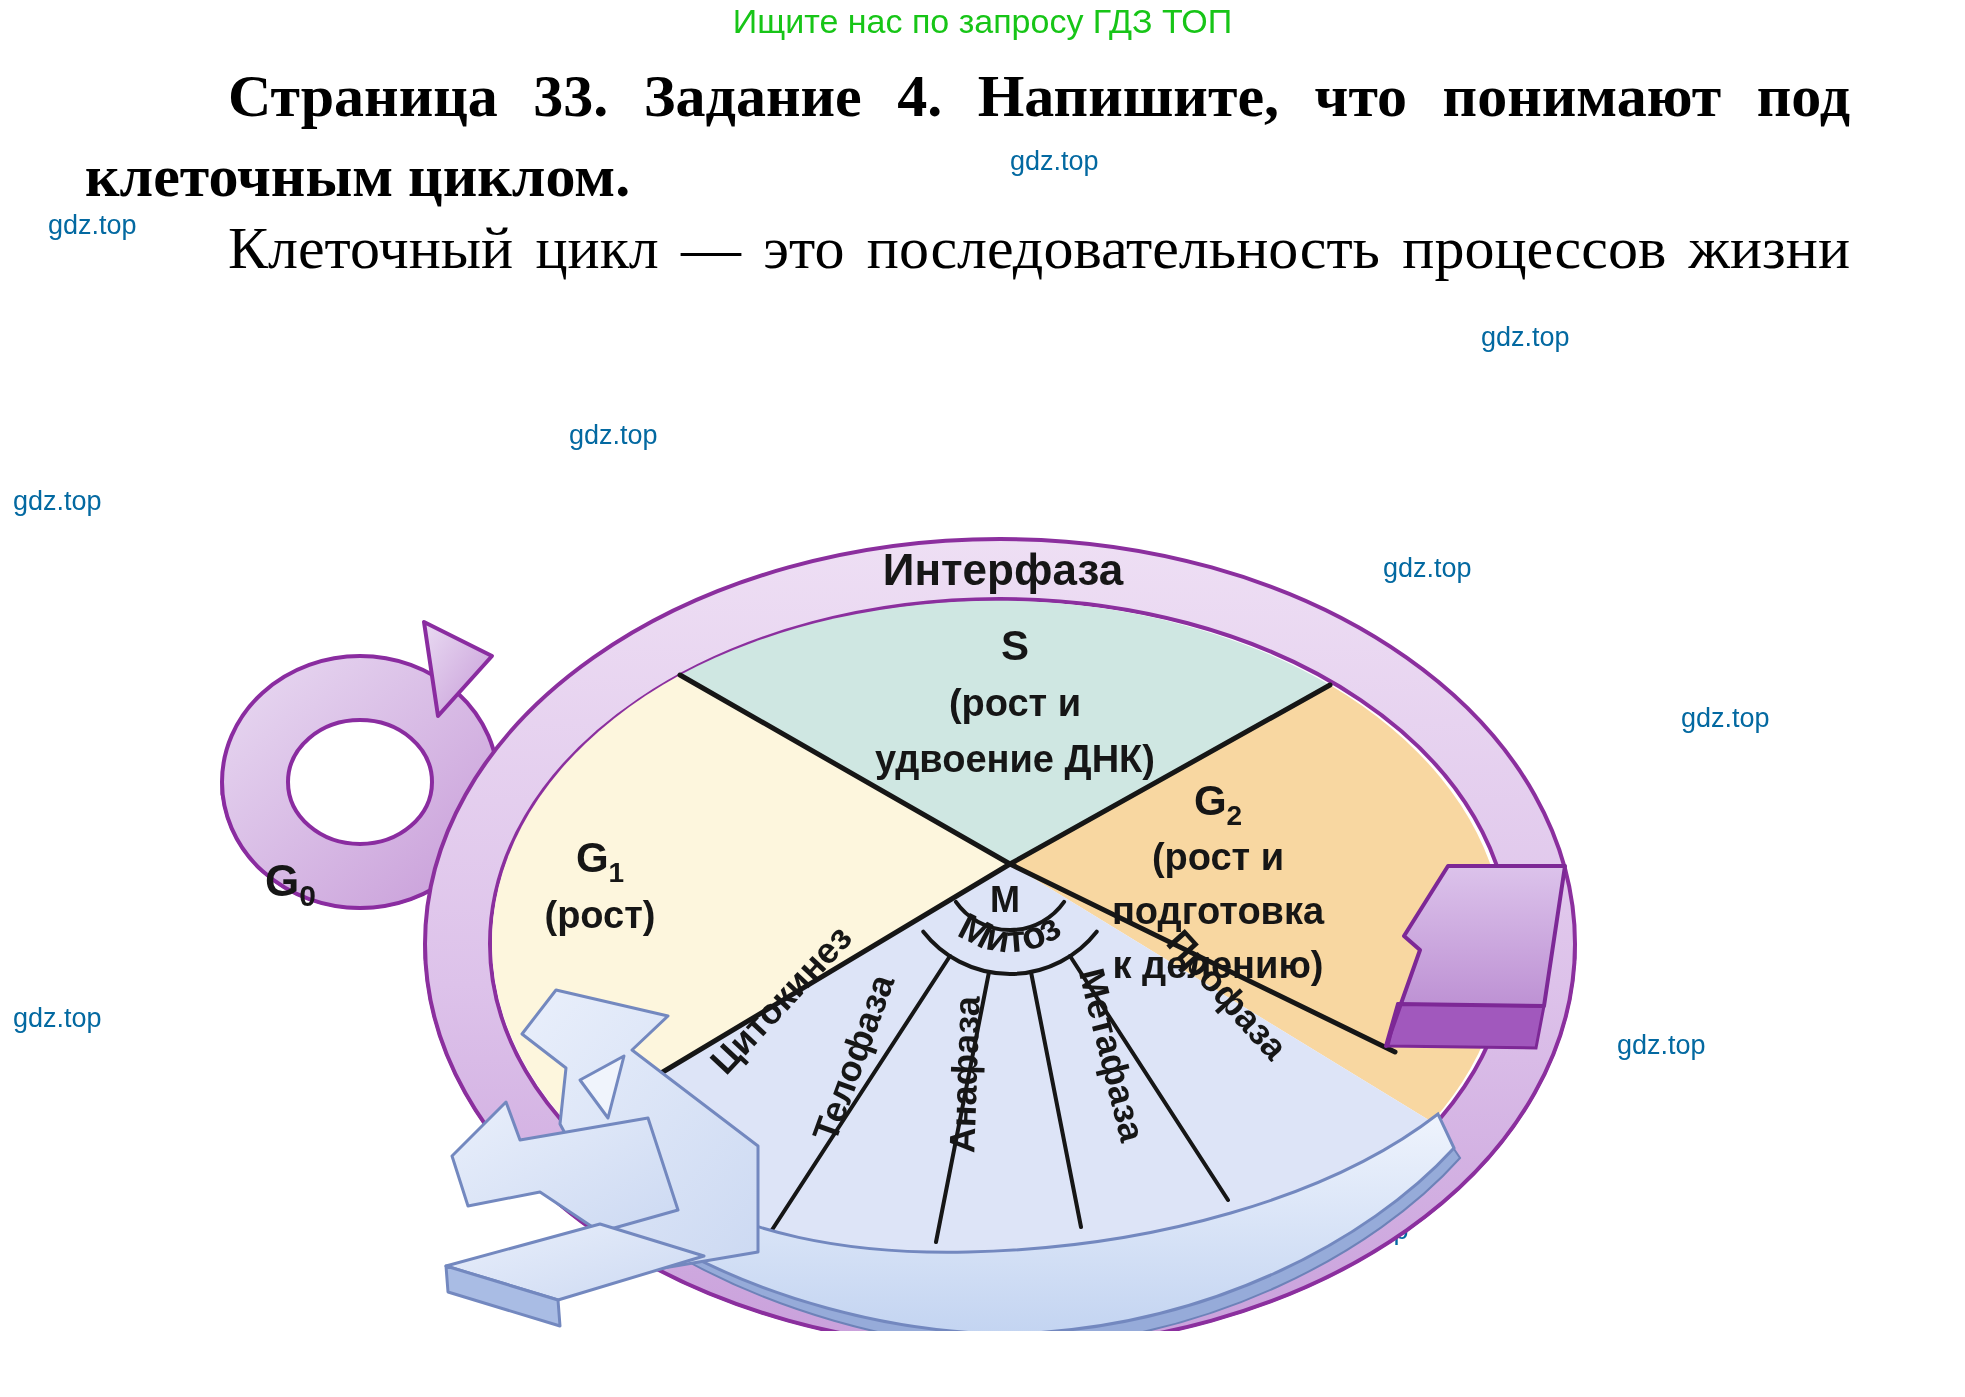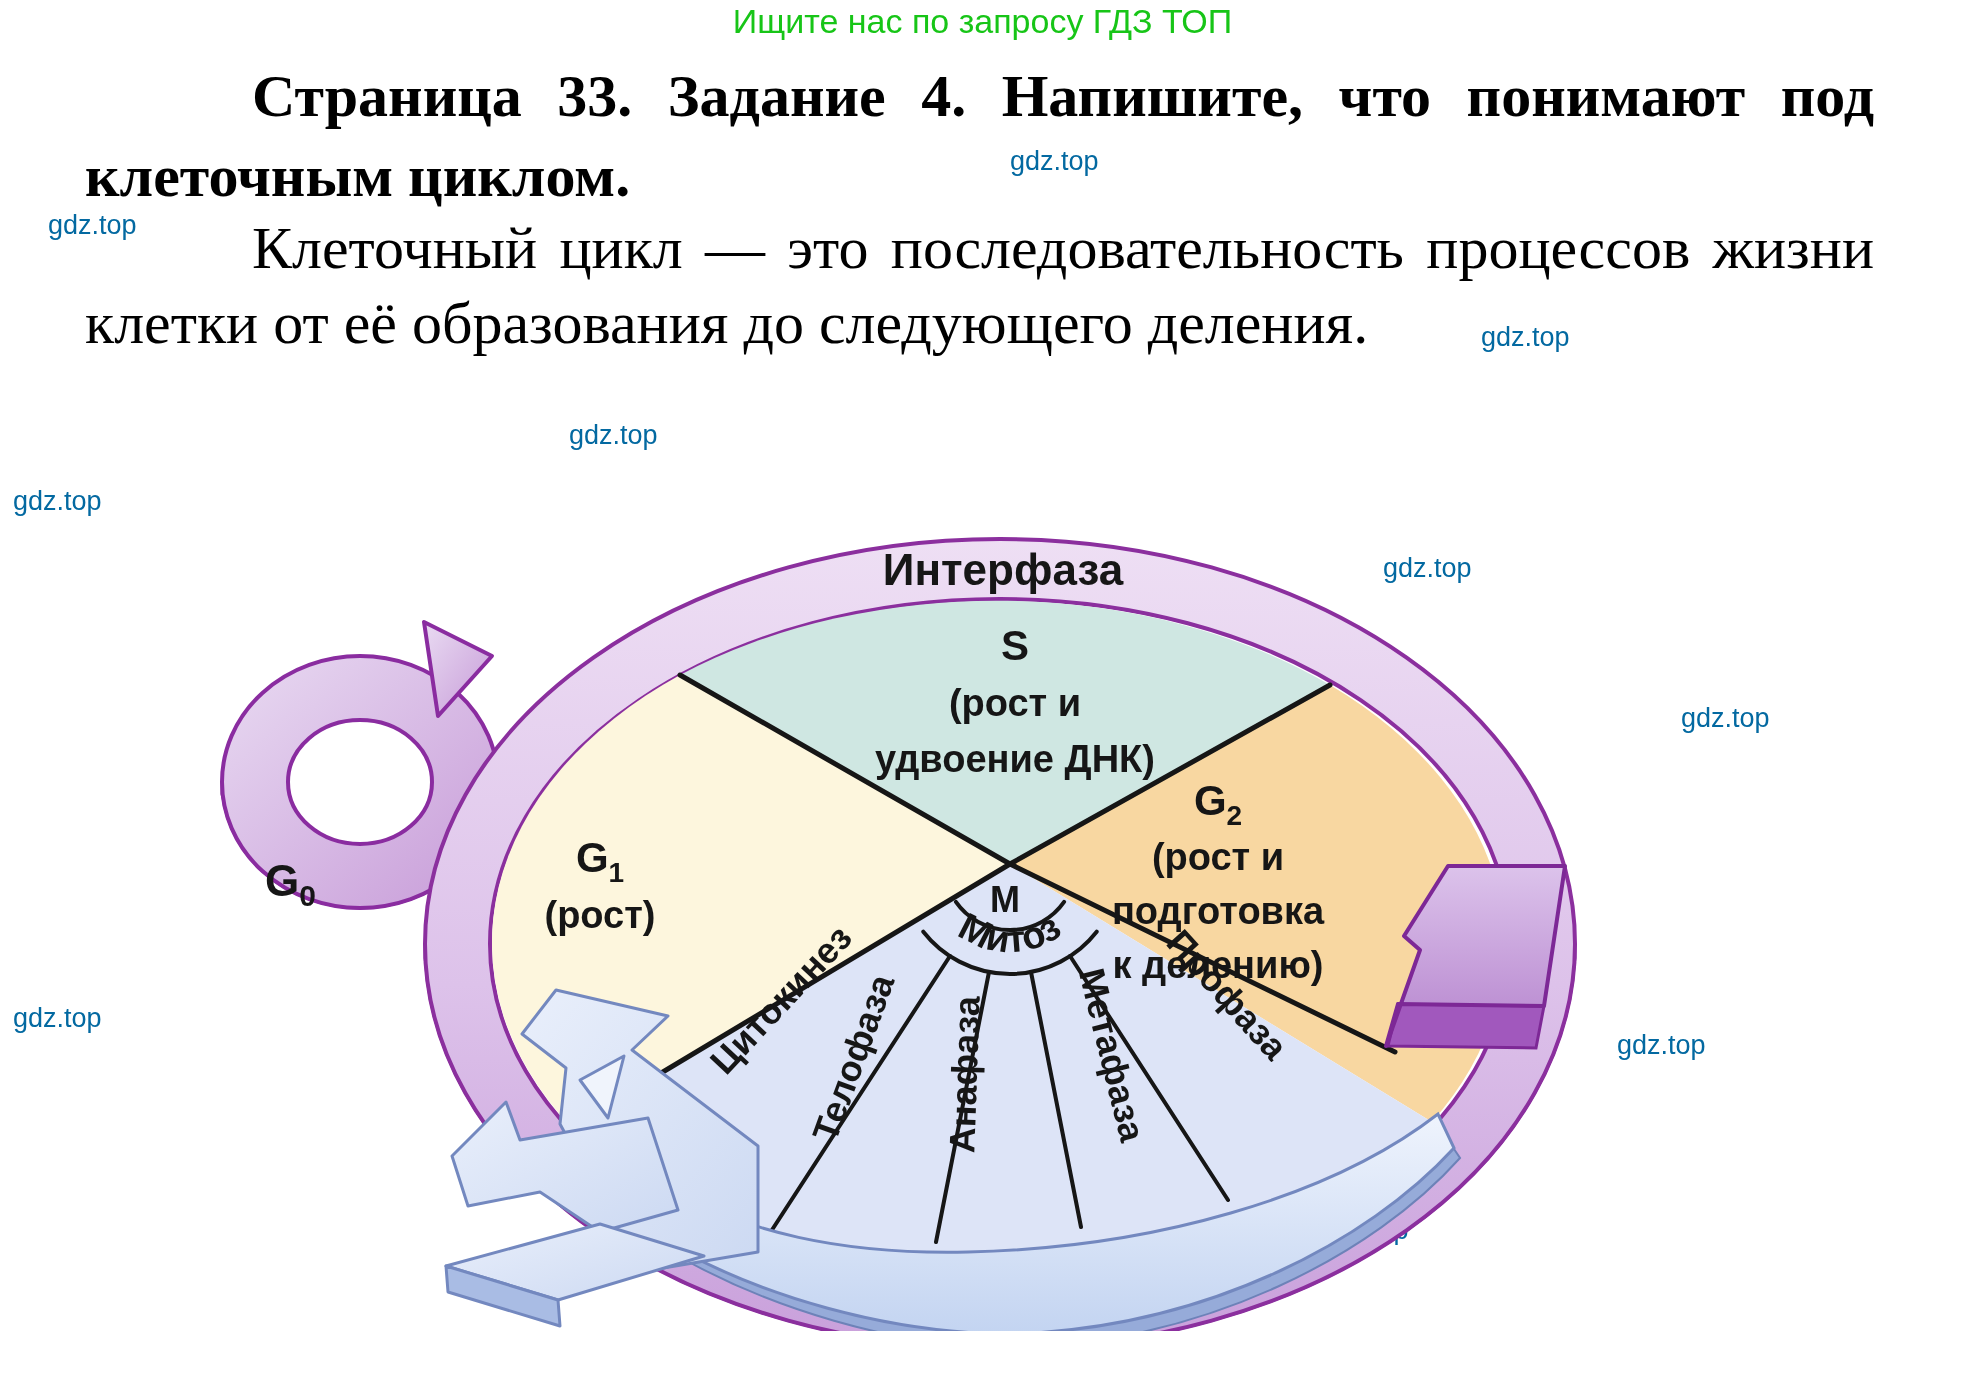--- a/index.html
+++ b/index.html
@@ -23,21 +23,20 @@
   .serifline {
     position: absolute;
     font-size: 60px;
     line-height: 78px;
     white-space: nowrap;
   }
   .just {
     white-space: normal;
     text-align: justify;
     text-align-last: justify;
-    margin-left: 24px;
   }
   .bold { font-weight: 700; }
   .wm {
     position: absolute;
     font-family: "Liberation Sans", sans-serif;
     font-size: 27px;
     color: #0369a1;
     white-space: nowrap;
   }
   .footer {
@@ -60,21 +59,20 @@
 <body>
 
 <div class="page">
 
   <div class="promo" style="color: rgb(23, 197, 23);">Ищите нас по запросу ГДЗ ТОП</div>
 
   <div class="serifline just bold" style="left:228px; top:57px; width:1622px;">Страница 33. Задание 4. Напишите, что понимают под</div>
   <div class="serifline just" style="left:228px; top:209px; width:1622px;">Клеточный цикл — это последовательность процессов жизни</div>
 
   <div class="serifline bold" style="left:85px; top:137px;">клеточным циклом.</div>
-  <div class="serifline" style="left:85px; top:284px;">клетки от её образования до следующего деления.</div>
 
 
   <span class="wm" style="left:1010px; top:146px;">gdz.top</span>
   <span class="wm" style="left:48px;   top:210px;">gdz.top</span>
   <span class="wm" style="left:1481px; top:322px;">gdz.top</span>
   <span class="wm" style="left:569px;  top:420px;">gdz.top</span>
   <span class="wm" style="left:13px;   top:486px;">gdz.top</span>
   <span class="wm" style="left:1383px; top:553px;">gdz.top</span>
   <span class="wm" style="left:1681px; top:703px;">gdz.top</span>
   <span class="wm" style="left:695px;  top:765px;">gdz.top</span>

